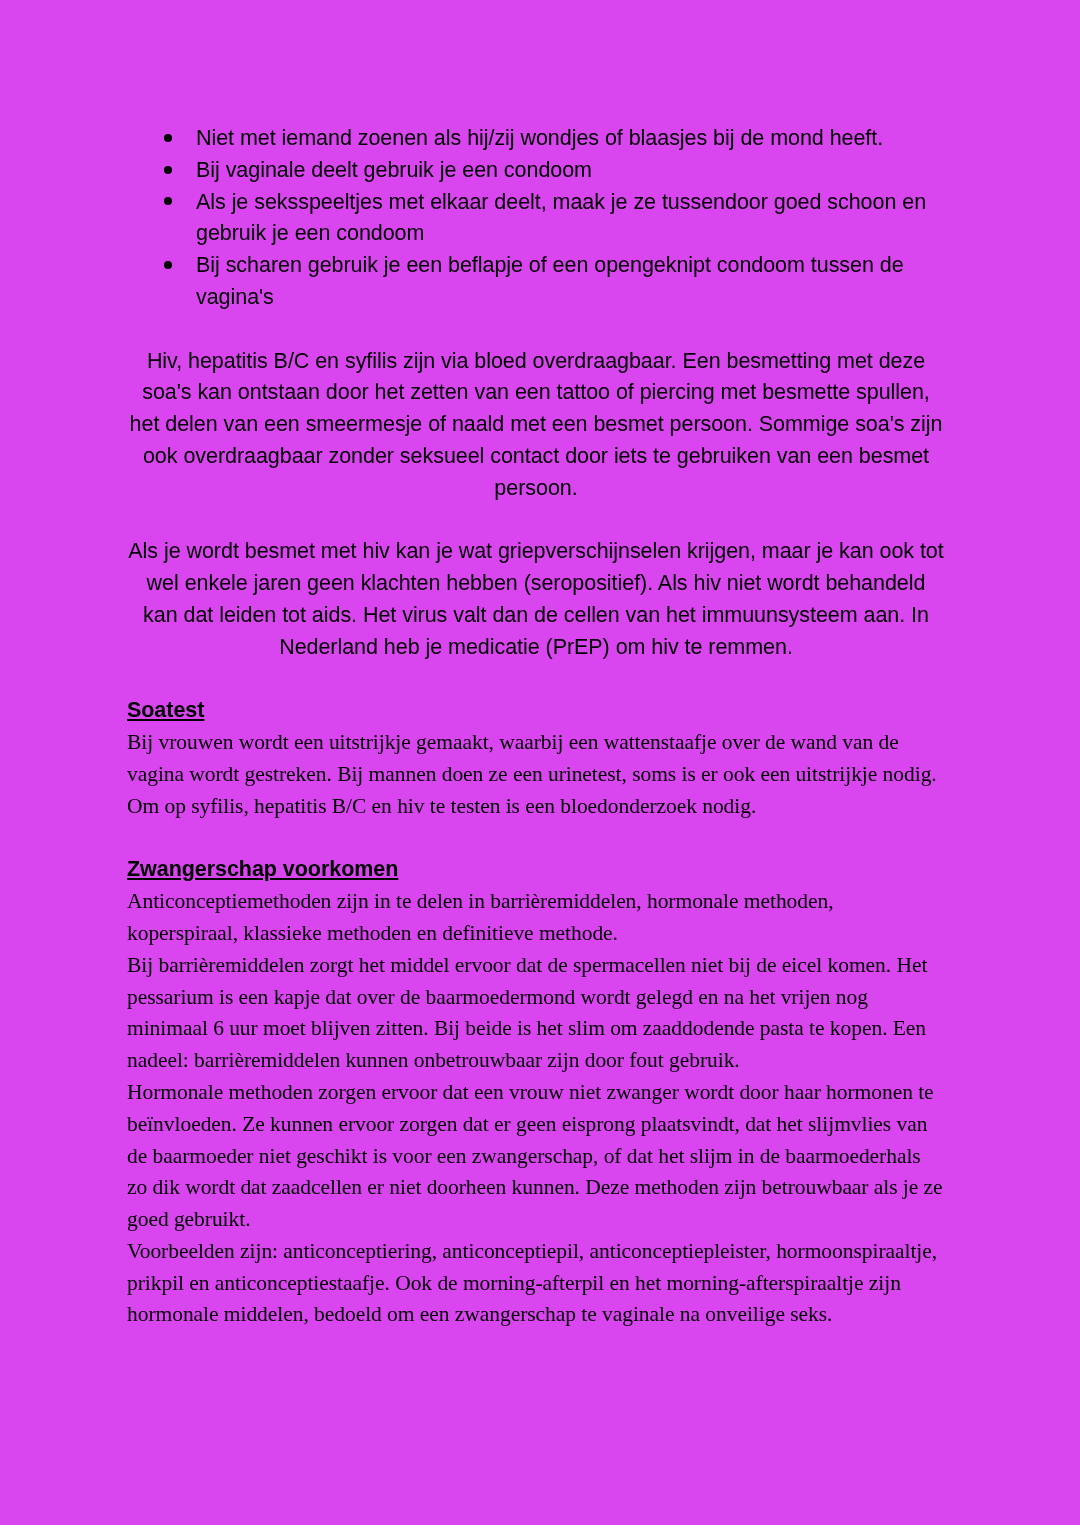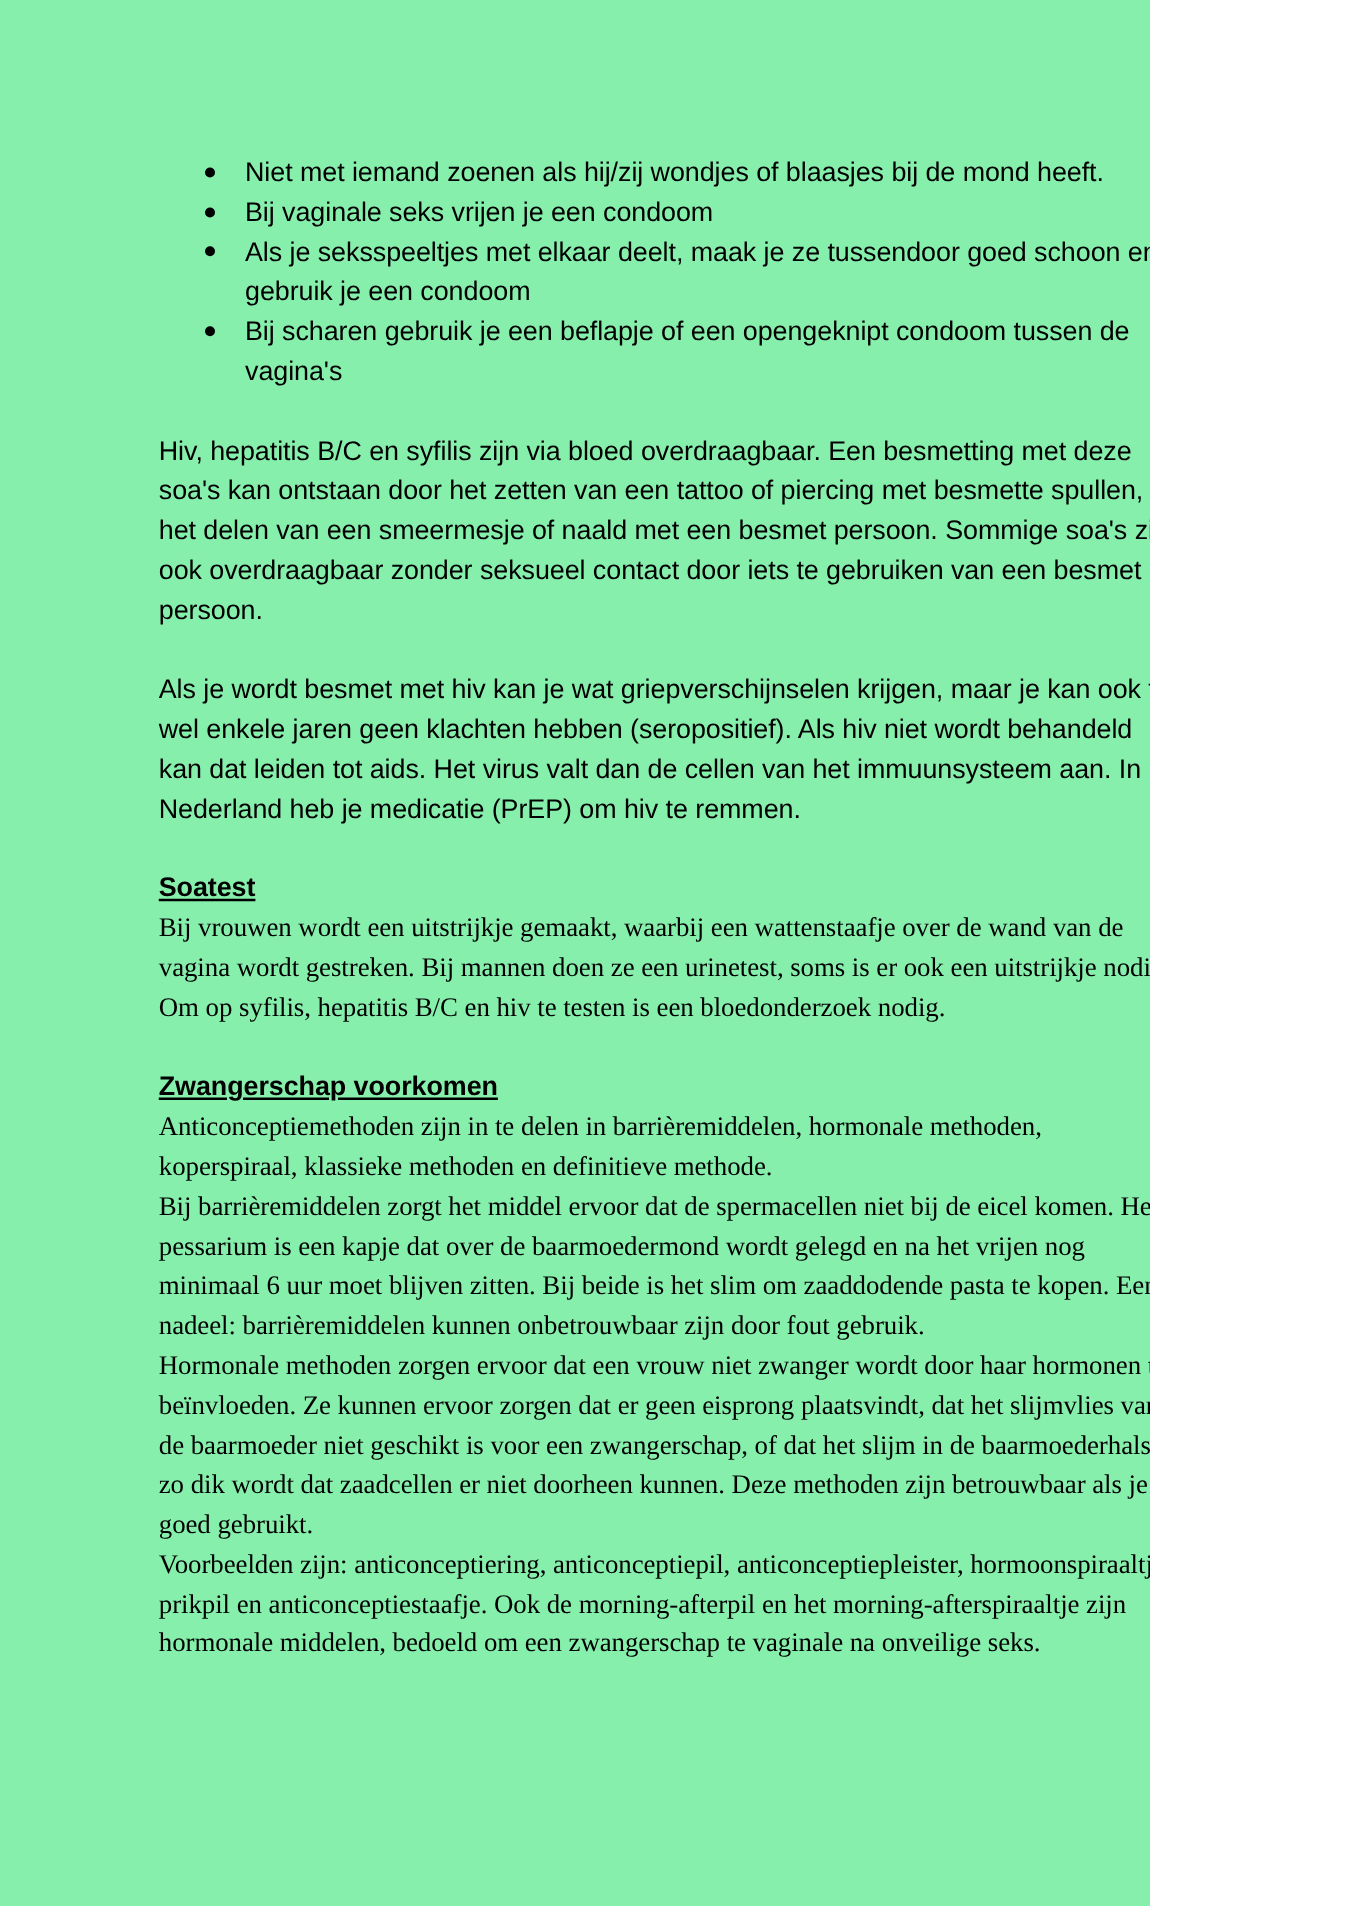--- a/index.html
+++ b/index.html
@@ -12,23 +12,23 @@
   body {
     width: 1080px;
     height: 1525px;
     font-family: "Liberation Sans", sans-serif;
     color: #000000;
     -webkit-font-smoothing: antialiased;
   }
 
   .page {
     position: relative;
-    width: 920px;
+    width: 1080px;
     height: 1525px;
-    background: #86efac;
+    background: #d946ef;
     box-sizing: border-box;
     overflow: hidden;
   }
 
   .content {
     position: absolute;
     left: 127px;
     top: 123px;
     width: 818px;
   }
@@ -75,20 +75,21 @@
   .para {
     font-size: 21.5px;
     line-height: 31.8px;
     letter-spacing: -0.05px;
     margin: 0;
     text-align: left;
   }
 
   .para-block {
     margin-top: 31.8px;
+    text-align: center;
   }
 
   .heading {
     font-size: 21.5px;
     line-height: 31.8px;
     letter-spacing: -0.05px;
     font-weight: bold;
     margin: 0;
     text-decoration: underline;
   }
@@ -108,21 +109,21 @@
 <div class="page">
   <div class="content">
 
     <ul class="bullet-list">
       <li class="bullet-item">
         <span class="bullet-marker"></span>
         <span>Niet met iemand zoenen als hij/zij wondjes of blaasjes bij de mond heeft.</span>
       </li>
       <li class="bullet-item">
         <span class="bullet-marker"></span>
-        <span>Bij vaginale seks vrijen je een condoom</span>
+        <span>Bij vaginale deelt gebruik je een condoom</span>
       </li>
       <li class="bullet-item">
         <span class="bullet-marker"></span>
         <span>Als je seksspeeltjes met elkaar deelt, maak je ze tussendoor goed schoon en gebruik je een condoom</span>
       </li>
       <li class="bullet-item">
         <span class="bullet-marker"></span>
         <span>Bij scharen gebruik je een beflapje of een opengeknipt condoom tussen de vagina's</span>
       </li>
     </ul>

